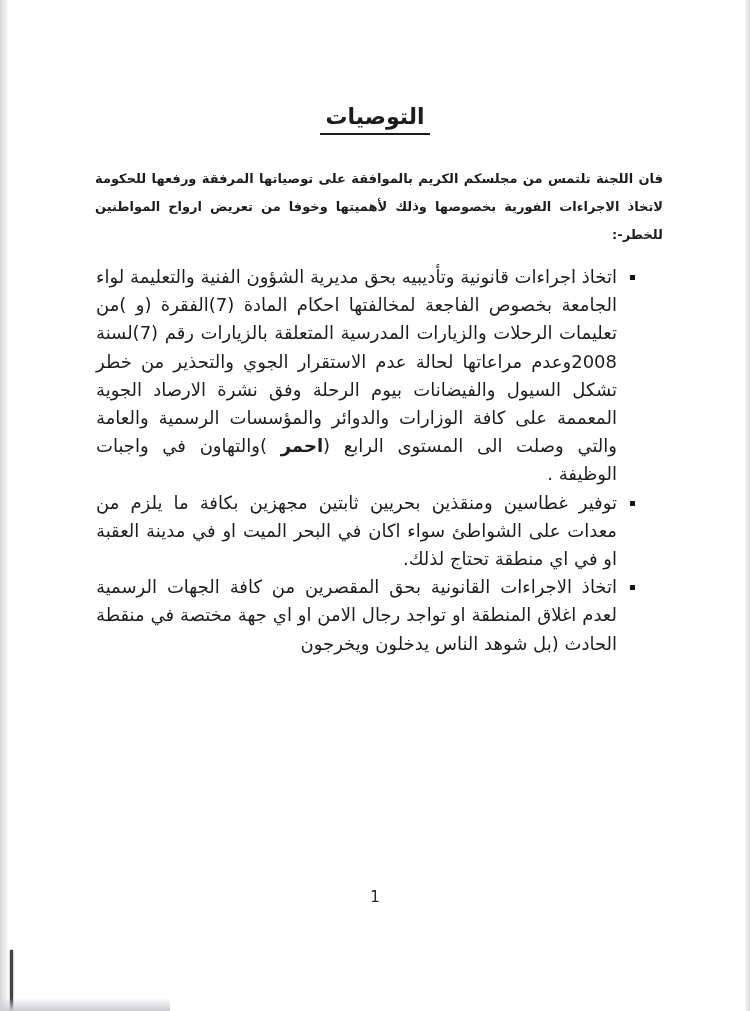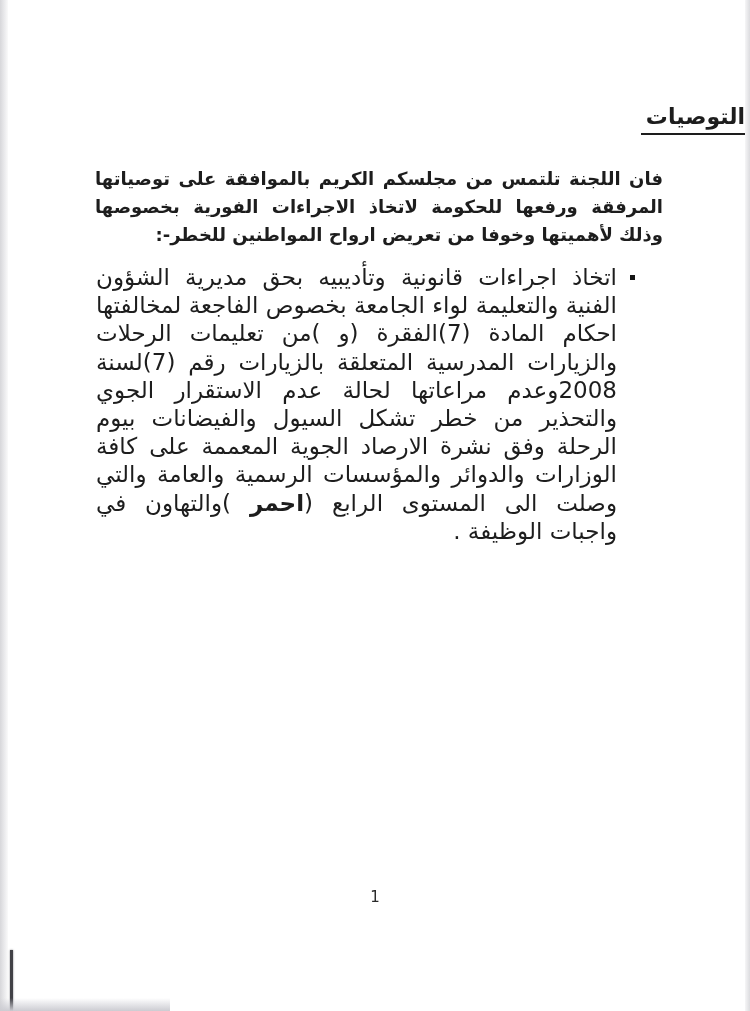--- a/index.html
+++ b/index.html
@@ -15,39 +15,39 @@
   }
   
   .edge-left{position:absolute;left:0;top:0;width:8px;height:100%;
     background:linear-gradient(to right,#d7d7da 0%,#ececee 60%,#fafafa 100%);}
   .edge-right{position:absolute;right:0;top:0;width:5px;height:100%;
     background:linear-gradient(to left,#dcdcdf 0%,#f6f6f7 100%);}
   .edge-dark-sliver{position:absolute;left:10px;top:950px;width:3px;height:61px;
     background:#414146;box-shadow:0 0 2px #707075;}
   .corner-smudge{position:absolute;left:0;bottom:0;width:170px;height:13px;
     background:linear-gradient(to top,#ccccd2,rgba(255,255,255,0));}
-  .title-row{padding-top:104px;}
+  .title-row{padding-top:104px;text-align:center;}
   .doc-title{
     display:inline-block;
     font-size:22px;font-weight:bold;
     padding:0 5px 4px 5px;
     border-bottom:2.5px solid #1d1d1d;
     letter-spacing:0.5px;
   }
   .intro{
     margin:30px 87px 0 95px;
-    font-size:18px;font-weight:bold;
+    font-size:13px;font-weight:bold;
     line-height:28px;
     text-align:justify;
   }
   .recommendations{
     margin:14px 133px 0 96px;
     padding:0;
     list-style:none;
-    font-size:23px;
+    font-size:18px;
     line-height:28.2px;
     text-align:justify;
   }
   .recommendation{position:relative;}
   .recommendation .dot{
     position:absolute;right:-18px;top:12px;
     width:5px;height:5px;background:#151515;
   }
   .bold-word{font-weight:bold;}
   .page-number{
@@ -70,16 +70,24 @@
     <span class="doc-title">التوصيات</span>
   </div>
 
   <p class="intro">فان اللجنة تلتمس من مجلسكم الكريم بالموافقة على توصياتها المرفقة ورفعها للحكومة لاتخاذ الاجراءات الفورية بخصوصها وذلك لأهميتها وخوفا من تعريض ارواح المواطنين للخطر-:</p>
 
   <ul class="recommendations">
       <li class="recommendation">
     <span class="dot"></span>
     <span>اتخاذ اجراءات قانونية وتأديبيه بحق مديرية الشؤون الفنية والتعليمة لواء الجامعة بخصوص الفاجعة  لمخالفتها احكام المادة (7)الفقرة (و )من تعليمات الرحلات والزيارات المدرسية المتعلقة بالزيارات رقم  (7)لسنة  2008وعدم مراعاتها لحالة عدم الاستقرار الجوي والتحذير من خطر تشكل السيول والفيضانات بيوم الرحلة وفق نشرة الارصاد الجوية المعممة على كافة الوزارات والدوائر والمؤسسات الرسمية  والعامة والتي وصلت الى المستوى الرابع (</span><span class="bold-word">احمر</span><span> )والتهاون في واجبات الوظيفة .</span>
   </li>
+      <li class="recommendation">
+    <span class="dot"></span>
+    <span>توفير غطاسين ومنقذين بحريين ثابتين مجهزين بكافة ما يلزم من معدات على  الشواطئ سواء اكان في البحر الميت او في مدينة العقبة او في اي منطقة تحتاج لذلك.</span><span class="bold-word"></span><span></span>
+  </li>
+      <li class="recommendation">
+    <span class="dot"></span>
+    <span>اتخاذ الاجراءات القانونية بحق المقصرين من كافة الجهات الرسمية لعدم اغلاق المنطقة او تواجد رجال الامن او اي جهة مختصة في منقطة الحادث (بل شوهد الناس يدخلون ويخرجون</span><span class="bold-word"></span><span></span>
+  </li>
     </ul>
 
   <div class="page-number">1</div>
 </div>
 
 </body></html>

